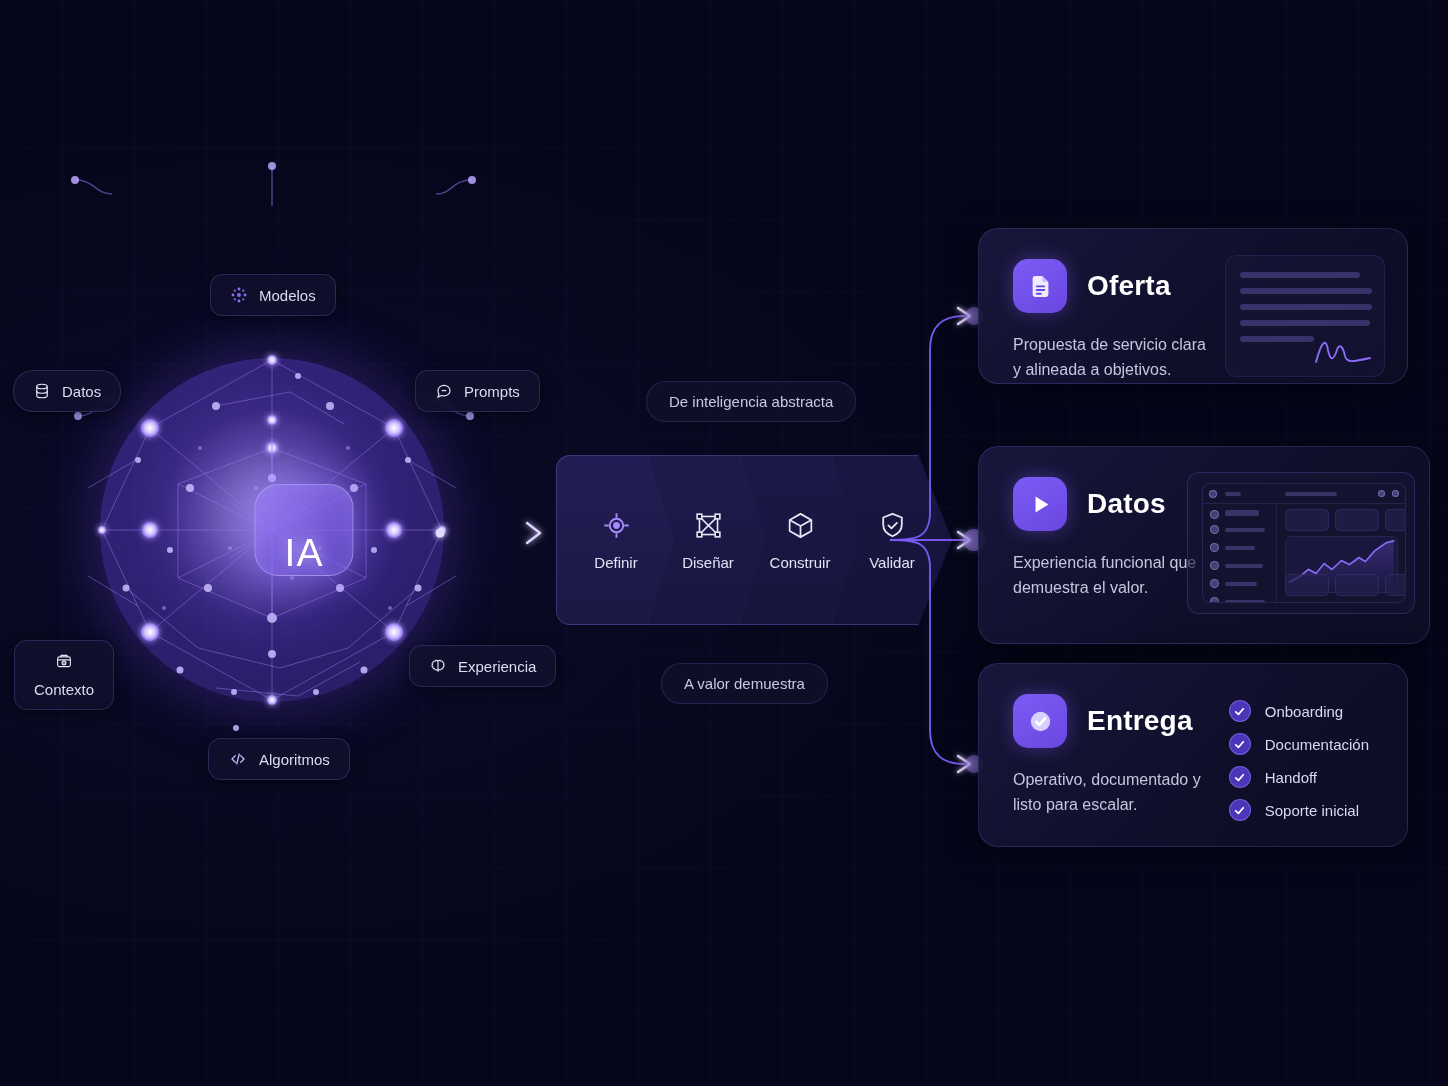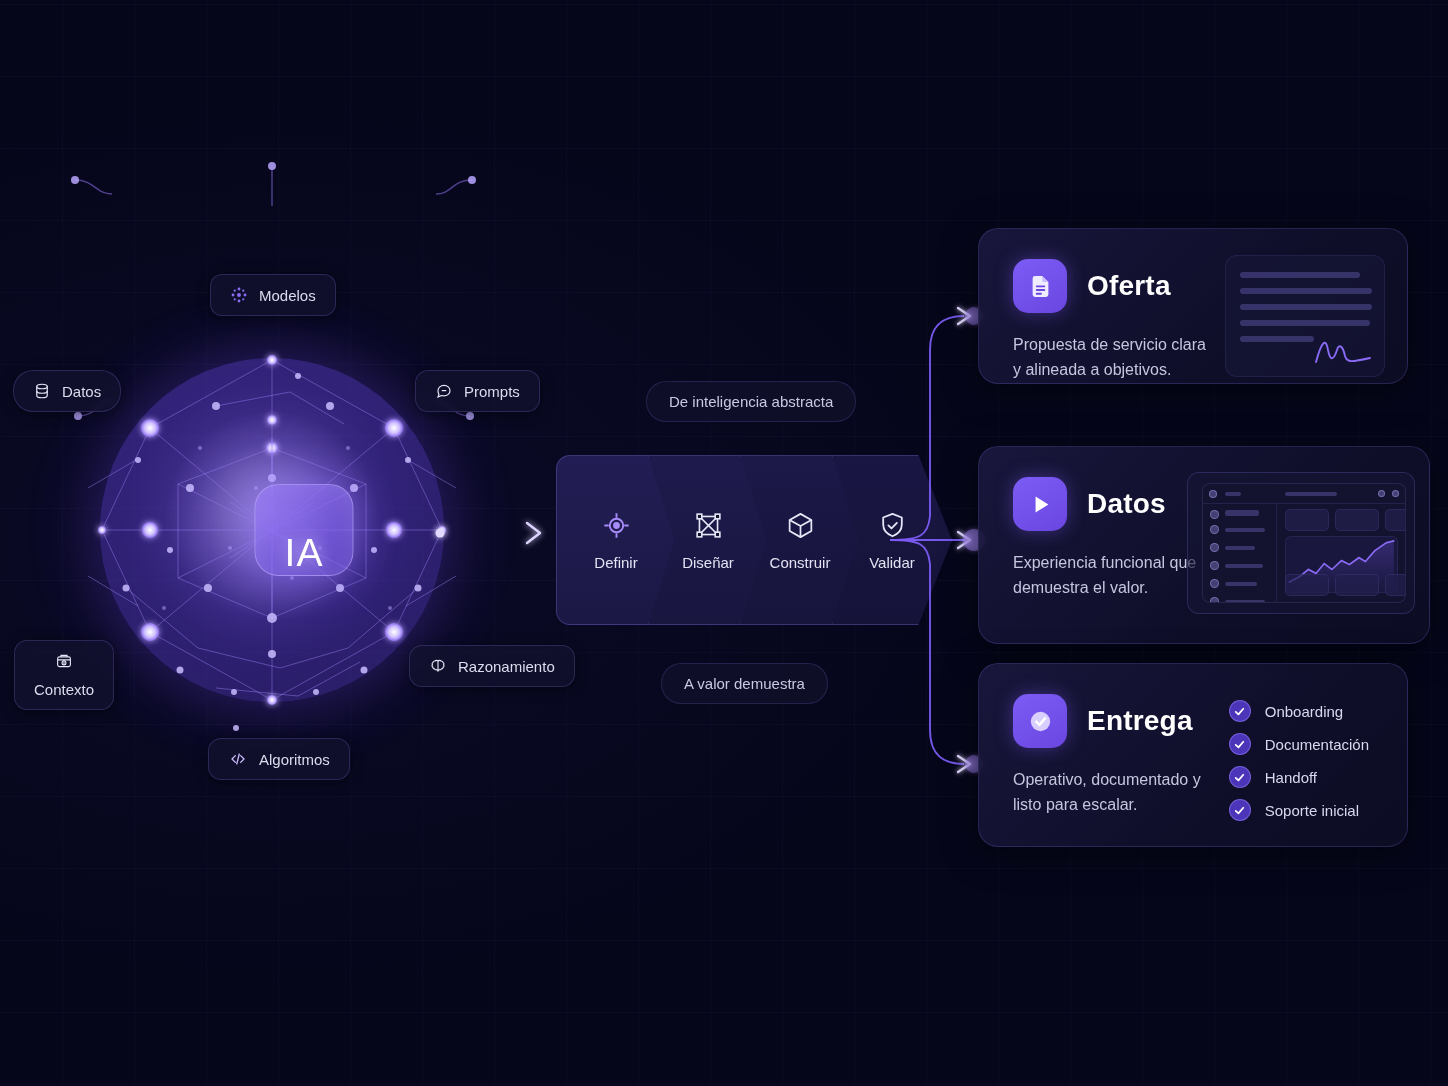--- a/index.html
+++ b/index.html
@@ -318,21 +318,21 @@
 </div>
 
 <div class="pill" style="left:409px; top:645px;">
   <span>
     <svg width="18" height="18" viewBox="0 0 24 24" fill="none" stroke="#e6e6f6" stroke-width="1.5">
       <path d="M12 4.5v15"></path>
       <path d="M12 5.6c-1-1.4-3.1-1.5-4.2-.2-1.1-.2-2.3.6-2.4 1.9-1.2.5-1.6 2-.8 3-.9 1-.6 2.6.6 3.2-.2 1.3.9 2.4 2.2 2.3.5 1.2 2 1.7 3.1 1 .5.6 1.1.9 1.5.9"></path>
       <path d="M12 5.6c1-1.4 3.1-1.5 4.2-.2 1.1-.2 2.3.6 2.4 1.9 1.2.5 1.6 2 .8 3 .9 1 .6 2.6-.6 3.2.2 1.3-.9 2.4-2.2 2.3-.5 1.2-2 1.7-3.1 1-.5.6-1.1.9-1.5.9"></path>
     </svg>
   </span>
-  <span>Razonamiento</span>
+  <span>Experiencia</span>
 </div>
 
 <div class="pill" style="left:208px; top:738px;">
   <span>
     <svg width="20" height="18" viewBox="0 0 24 24" fill="none" stroke="#cdbcff" stroke-width="1.8" stroke-linecap="round" stroke-linejoin="round">
       <path d="M8.5 7.5 4 12l4.5 4.5"></path>
         <path d="M15.5 7.5 20 12l-4.5 4.5"></path>
         <path d="M13.6 5.4 10.4 18.6"></path>
     </svg>
   </span>

